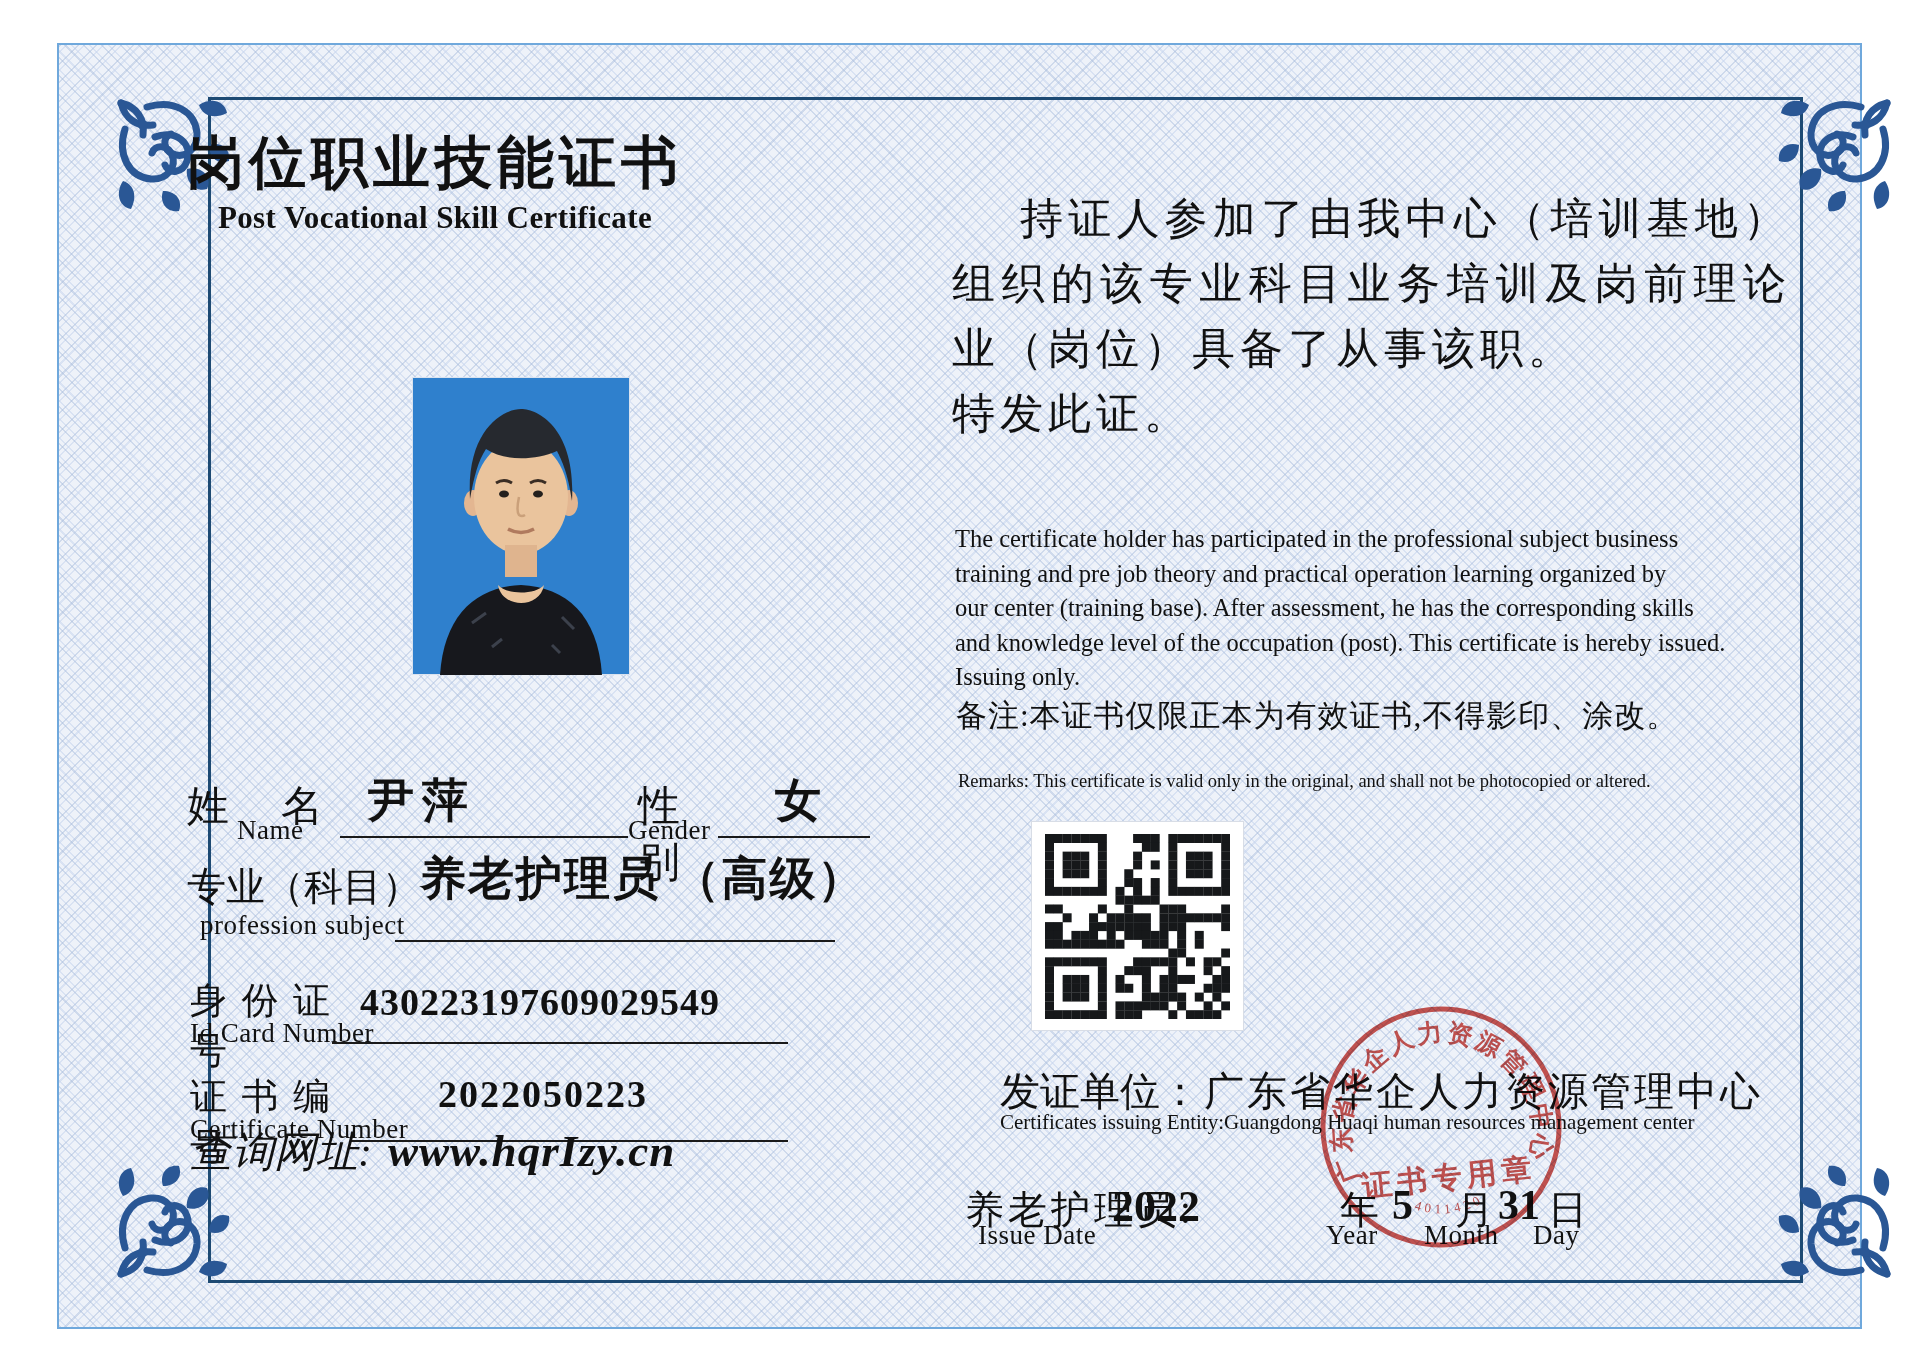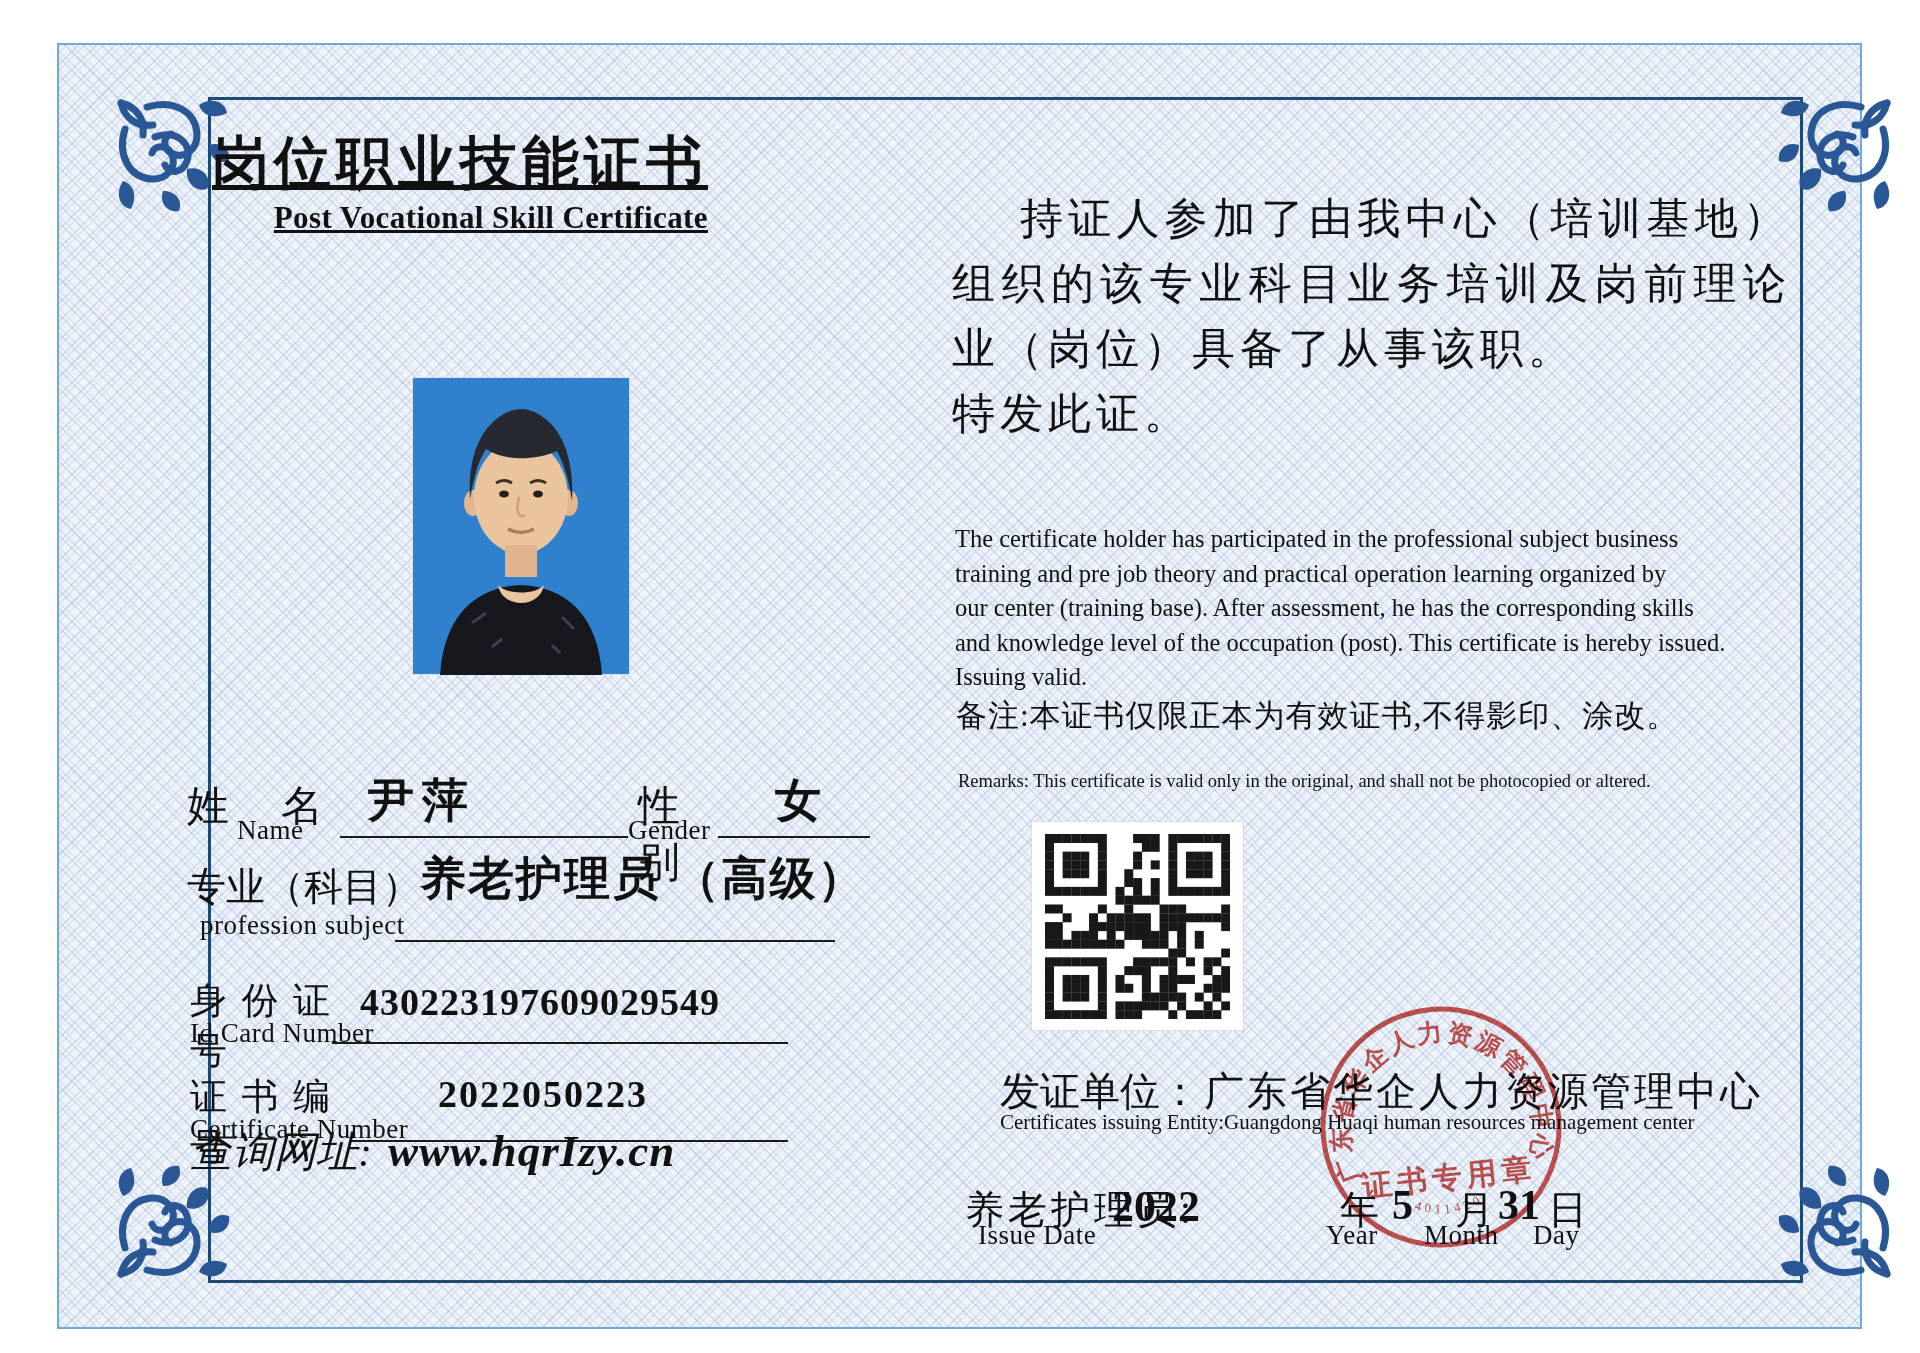--- a/index.html
+++ b/index.html
@@ -69,21 +69,21 @@
   <svg class="orn tr" viewBox="0 0 160 160">
       <use href="#corner-ornament"></use>
     </svg>
   <svg class="orn bl" viewBox="0 0 160 160">
       <use href="#corner-ornament"></use>
     </svg>
   <svg class="orn br" viewBox="0 0 160 160">
       <use href="#corner-ornament"></use>
     </svg>
 
-  <div class="abs" style="left:138px;top:128px;width:570px;text-align:right;text-decoration:underline;">
+  <div class="abs" style="left:150px;top:128px;width:570px;text-align:center;">
     <div class="title-cn cjk">岗位职业技能证书</div>
     <div class="title-en">Post Vocational Skill Certificate</div>
   </div>
 
   <svg class="photo" viewBox="0 0 218 298">
     <rect width="218" height="298" fill="#2f80cd"></rect>
     <rect width="218" height="298" fill="none" stroke="#d9e2ef" stroke-width="2"></rect>
     <ellipse cx="61" cy="126" rx="9" ry="13" fill="#e3b691"></ellipse>
     <ellipse cx="157" cy="126" rx="9" ry="13" fill="#e3b691"></ellipse>
     <ellipse cx="109" cy="120" rx="47" ry="57" fill="#eac49d"></ellipse>
@@ -134,21 +134,21 @@
     <div class="intro-line cjk jfull">组织的该专业科目业务培训及岗前理论</div>
     <div class="intro-line cjk" style="letter-spacing:5px;">业（岗位）具备了从事该职。</div>
     <div class="intro-line cjk" style="letter-spacing:5px;">特发此证。</div>
   </div>
 
   <div class="abs" style="left:955px;top:522px;width:840px;">
     <div class="intro-en-line">The certificate holder has participated in the professional subject business</div>
     <div class="intro-en-line">training and pre job theory and practical operation learning organized by</div>
     <div class="intro-en-line">our center (training base). After assessment, he has the corresponding skills</div>
     <div class="intro-en-line">and knowledge level of the occupation (post). This certificate is hereby issued.</div>
-    <div class="intro-en-line">Issuing valid.</div>
+    <div class="intro-en-line">Issuing only.</div>
   </div>
 
   <div class="abs cjk" style="left:956px;top:695px;font-size:31px;letter-spacing:1px;">备注:本证书仅限正本为有效证书,不得影印、涂改。</div>
   <div class="abs" style="left:958px;top:771px;font-size:18.5px;">Remarks: This certificate is valid only in the original, and shall not be photocopied or altered.</div>
 
   <div class="qr-box">
     <svg id="qr-svg" width="185" height="185" viewBox="0 0 185 185">
         <rect x="0.00" y="0.00" width="9" height="9" fill="#16181a"></rect>
         <rect x="8.81" y="0.00" width="9" height="9" fill="#16181a"></rect>
         <rect x="17.62" y="0.00" width="9" height="9" fill="#16181a"></rect>

